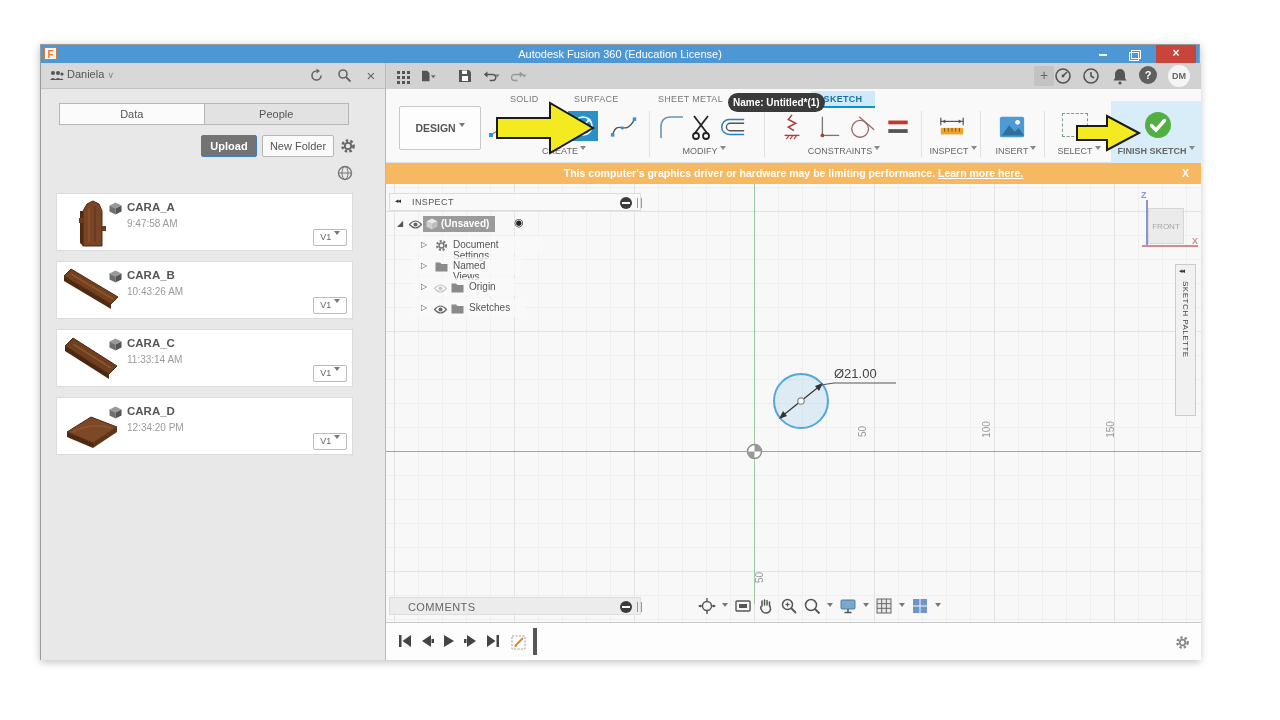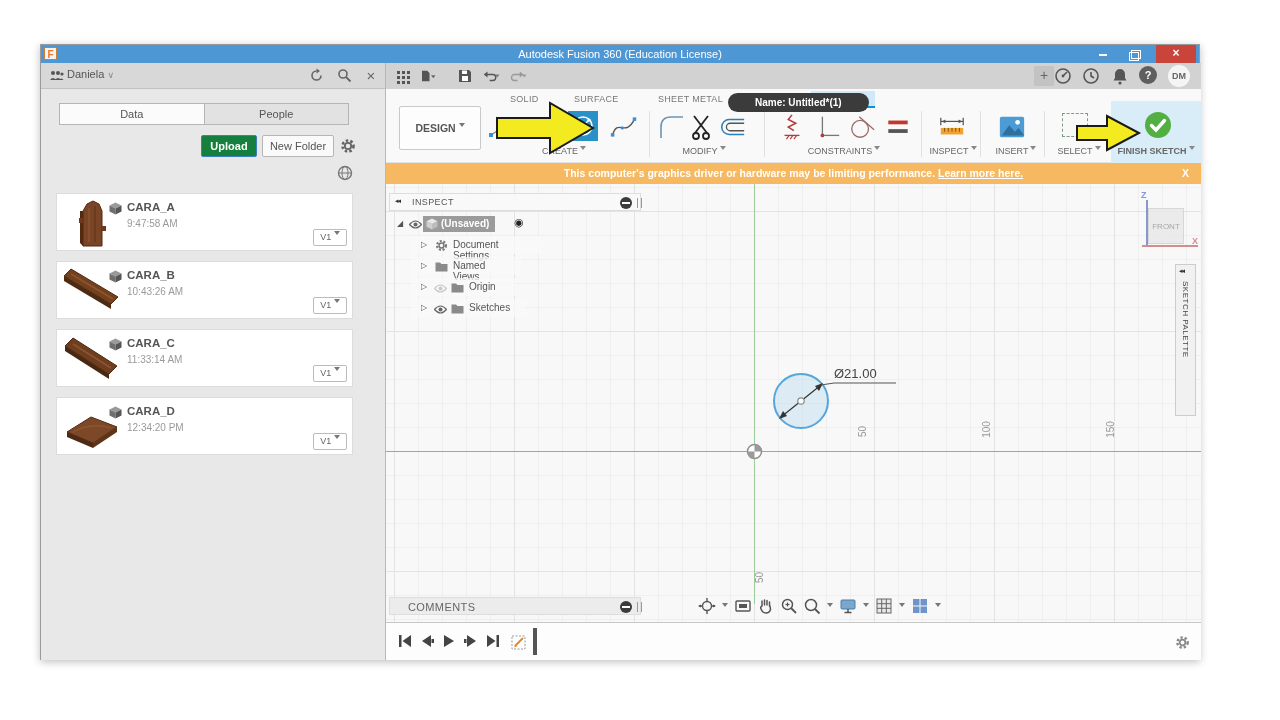--- a/index.html
+++ b/index.html
@@ -21,21 +21,21 @@
   .btn-close{left:1115px;top:0;width:40px;height:18px;background:#c9453c;color:#fff;
              font-size:12px;text-align:center;line-height:17px;font-weight:bold;}
   
   .left-panel{left:0;top:18px;width:345px;height:597px;background:#e8e8e8;border-right:1px solid #b8b8b8;box-sizing:border-box;}
   .lp-header{left:0;top:0;width:100%;height:26px;background:#d8d8d8;border-bottom:1px solid #c2c2c2;box-sizing:border-box;}
   .lp-user{left:8px;top:5px;font-size:11px;color:#555;}
   .lp-hicon{top:5px;width:16px;height:16px;color:#666;font-size:13px;text-align:center;line-height:16px;}
   .seg-tabs{left:18px;top:40px;width:290px;height:22px;border:1px solid #b5b5b5;box-sizing:border-box;display:flex;}
   .seg-tab{flex:1;font-size:11px;color:#555;text-align:center;line-height:20px;background:#e2e2e2;}
   .seg-tab.active{background:#fbfbfb;border-right:1px solid #b5b5b5;}
-  .btn-upload{left:160px;top:72px;width:56px;height:22px;background:#15803d;color:#fff;border:1px solid #3d7fc0;
+  .btn-upload{left:160px;top:72px;width:56px;height:22px;background:#737373;color:#fff;border:1px solid #3d7fc0;
               font-size:11px;font-weight:bold;text-align:center;line-height:20px;box-sizing:border-box;border-radius:2px;}
   .btn-newfolder{left:221px;top:72px;width:72px;height:22px;background:#fafafa;color:#555;border:1px solid #b5b5b5;
               font-size:11px;text-align:center;line-height:20px;box-sizing:border-box;border-radius:2px;}
   .crumb{left:16px;top:104px;width:312px;height:16px;font-size:10.5px;color:#888;}
   .crumb b{color:#555;}
   .crumb .sep{color:#aaa;margin:0 4px;font-size:10px;}
   .card{left:15px;width:297px;height:58px;background:#fff;border:1px solid #dcdcdc;box-sizing:border-box;}
   .card .name{left:70px;top:7px;font-size:11.5px;font-weight:bold;color:#555;}
   .card .time{left:70px;top:24px;font-size:10px;color:#9a9a9a;}
   .vbadge{right:5px;bottom:4px;width:32px;height:15px;border:1px solid #bbb;border-radius:2px;background:#fff;
@@ -50,21 +50,21 @@
   .docbar .ricon{top:4px;width:18px;height:18px;color:#555;}
   .avatar{left:782px;top:2px;width:22px;height:22px;background:#f5f5f5;border-radius:50%;
           font-size:9px;color:#666;text-align:center;line-height:22px;font-weight:bold;}
   
   .ribbon{left:0;top:26px;width:815px;height:74px;background:#f9f9f9;border-bottom:1px solid #e2e2e2;box-sizing:border-box;}
   .design-btn{left:13px;top:17px;width:82px;height:44px;background:#fdfdfd;border:1px solid #c9c9c9;border-radius:2px;
           font-size:10.5px;color:#555;text-align:center;line-height:42px;font-weight:bold;box-sizing:border-box;}
   .rtab{top:5px;font-size:9px;color:#777;letter-spacing:.3px;}
   .rtab.sketch{left:425px;top:2px;width:64px;height:17px;background:#cfe9f8;border-bottom:2px solid #0696d7;
                color:#1a73a8;text-align:center;line-height:16px;box-sizing:border-box;font-weight:bold;}
-  .tooltip{left:342px;top:4px;height:19px;padding:0 27px;background:#3b3b3b;border-radius:10px;color:#fff;
+  .tooltip{left:342px;top:4px;height:19px;padding:0 5px;background:#3b3b3b;border-radius:10px;color:#fff;
            font-size:10px;font-weight:bold;line-height:19px;z-index:30;}
   .sec-label{top:57px;font-size:9px;color:#666;text-align:center;}
   .sec-label .dd{display:inline-block;width:0;height:0;border:3px solid transparent;border-top:4px solid #888;margin-left:2px;vertical-align:1px;}
   .vdiv{top:22px;width:1px;height:46px;background:#e0e0e0;}
   .ticon{top:24px;width:28px;height:28px;}
   .finish-zone{left:725px;top:12px;width:90px;height:62px;background:#d9edf8;}
   .arrow-svg{z-index:25;}
   
   .banner{left:0;top:100px;width:815px;height:21px;background:#f6b860;color:#fff;font-size:10.5px;font-weight:bold;
           text-align:center;line-height:21px;}

